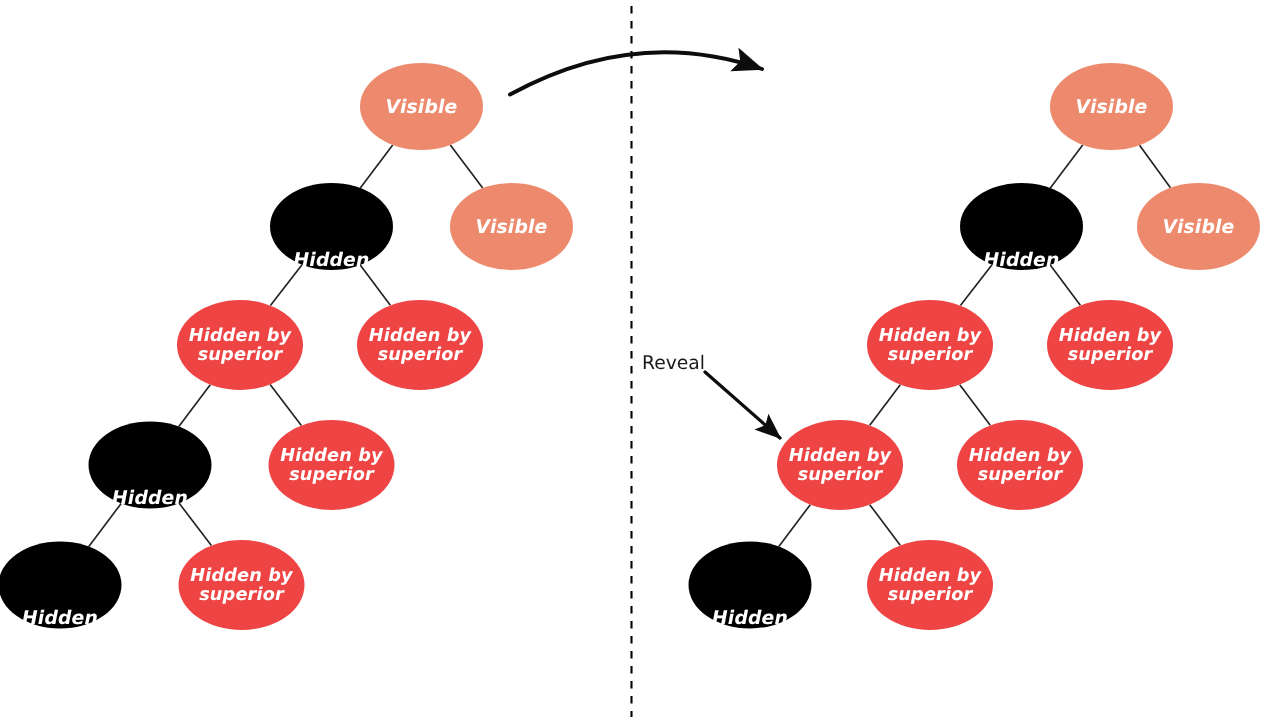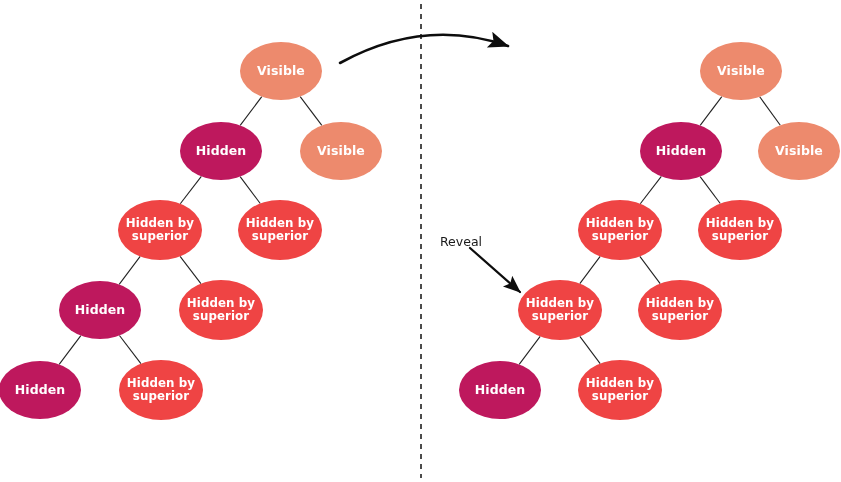--- a/index.html
+++ b/index.html
@@ -43,23 +43,24 @@
     color: #ffffff;
     font-weight: bold;
     line-height: 1.12;
     letter-spacing: 0.1px;
     -webkit-font-smoothing: antialiased;
   }
   .node .label {
     display: block;
     padding: 0 4px;
     white-space: pre-line;
+    font-style: italic;
   }
   .node.visible  { background: #ed8a6d; }
-  .node.hidden   { background: #be185d; }
+  .node.hidden   { background: #000000; align-items: flex-end; }
   .node.bysup    { background: #ef4444; }
   .node.size-one  { font-size: 12.5px; }
   .node.size-two  { font-size: 11.8px; }
 
   .annotation {
     position: absolute;
     color: #1a1a1a;
     font-size: 12.5px;
     font-weight: normal;
     white-space: nowrap;
@@ -158,15 +159,15 @@
       </div>
       <div class="node hidden size-one" style="left: 459px; top: 361px; width: 82px; height: 58px;">
         <span class="label">Hidden</span>
       </div>
       <div class="node bysup size-two" style="left: 578px; top: 360px; width: 84px; height: 60px;">
         <span class="label">Hidden by
 superior</span>
       </div>
     </div>
 
-  <span class="annotation" id="reveal-label" style="left: 440px; top: 234px; text-align: center;">Reveal</span>
+  <span class="annotation" id="reveal-label" style="left: 428px; top: 234px; text-align: center;">Reveal</span>
 
 </div>
 
 </body></html>

